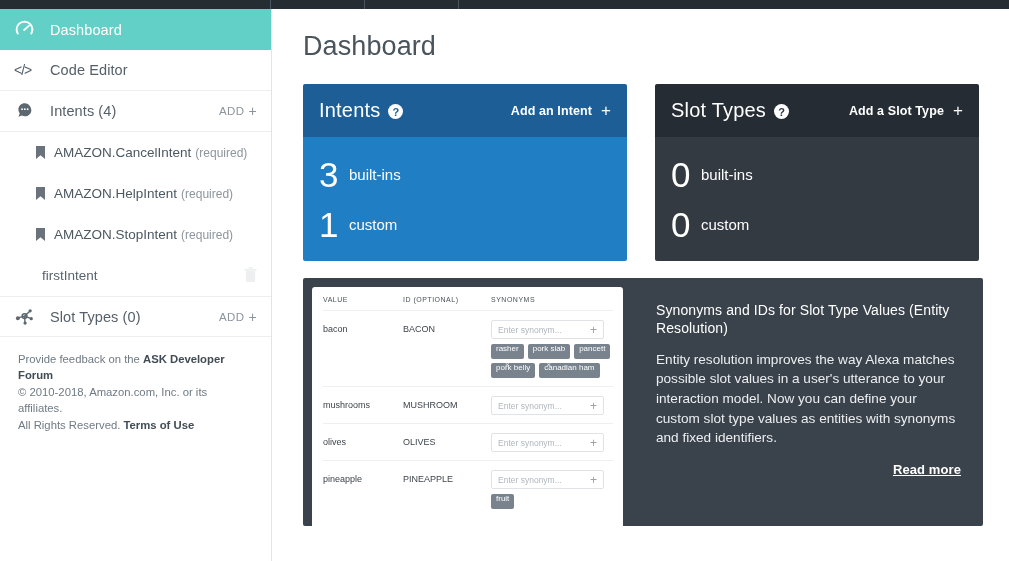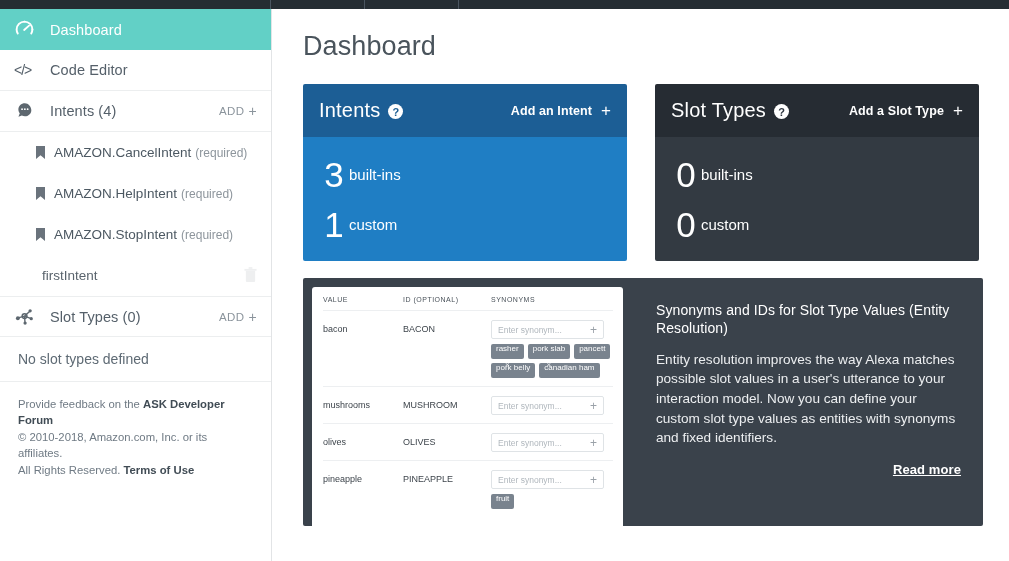--- a/index.html
+++ b/index.html
@@ -86,21 +86,21 @@
     position: absolute; top: 9px; left: 272px;
     width: 737px; height: 552px;
     background: #ffffff;
     padding: 22px 30px 0 31px;
   }
   .page-title {
     font-size: 27px; font-weight: 400; color: #4a545c;
     letter-spacing: .1px; margin-bottom: 22px;
   }
 
-  .cards { display: flex; gap: 28px; text-align: center; }
+  .cards { display: flex; gap: 28px; }
 
   .card { width: 328px; border-radius: 2px; overflow: hidden; }
   .card-head {
     height: 53px; display: flex; align-items: center;
     padding: 0 16px; color: #fff;
   }
   .card-title { font-size: 20px; font-weight: 400; letter-spacing: .2px; }
   .qmark {
     width: 15px; height: 15px; border-radius: 50%;
     background: #fff; color: #1e5f93;
@@ -296,21 +296,20 @@
           <circle cx="12.1" cy="18.6" r="1.8" fill="#5d676f"></circle>
         </svg>
       </span>
       <span class="nav-label">Slot Types (0)</span>
       <span class="nav-add">
         <span>ADD</span>
         <span class="plus">+</span>
       </span>
     </div>
 
-    <div class="empty-row">No slot types defined</div>
 
     <div class="foot">
       <div>
         <span>Provide feedback on the </span><b>ASK Developer Forum</b>
       </div>
       <div>© 2010-2018, Amazon.com, Inc. or its affiliates.</div>
       <div>
         <span>All Rights Reserved. </span><b>Terms of Use</b>
       </div>
     </div>

